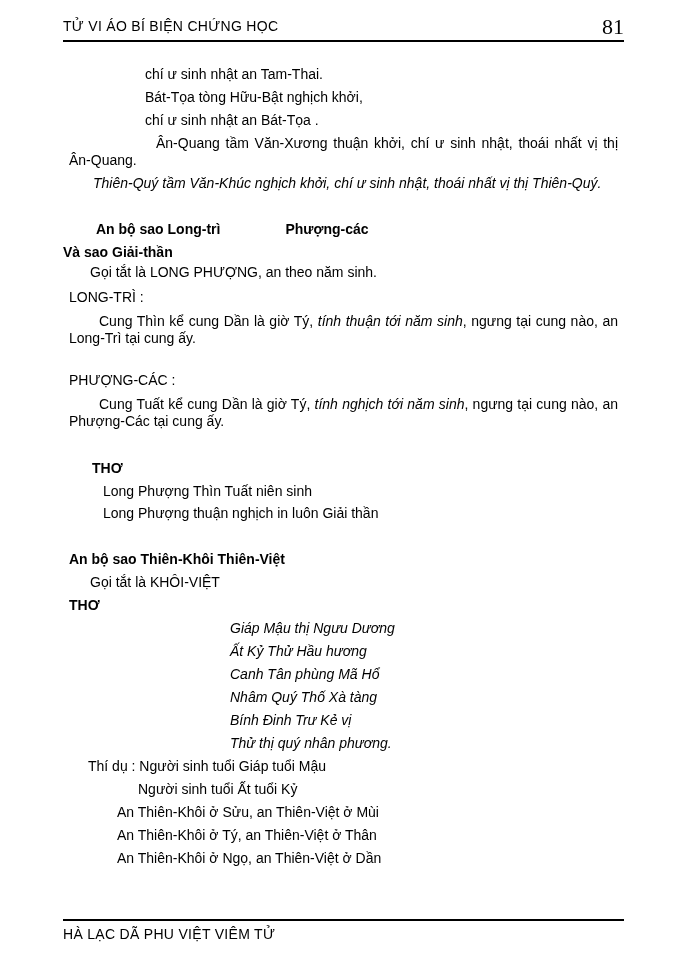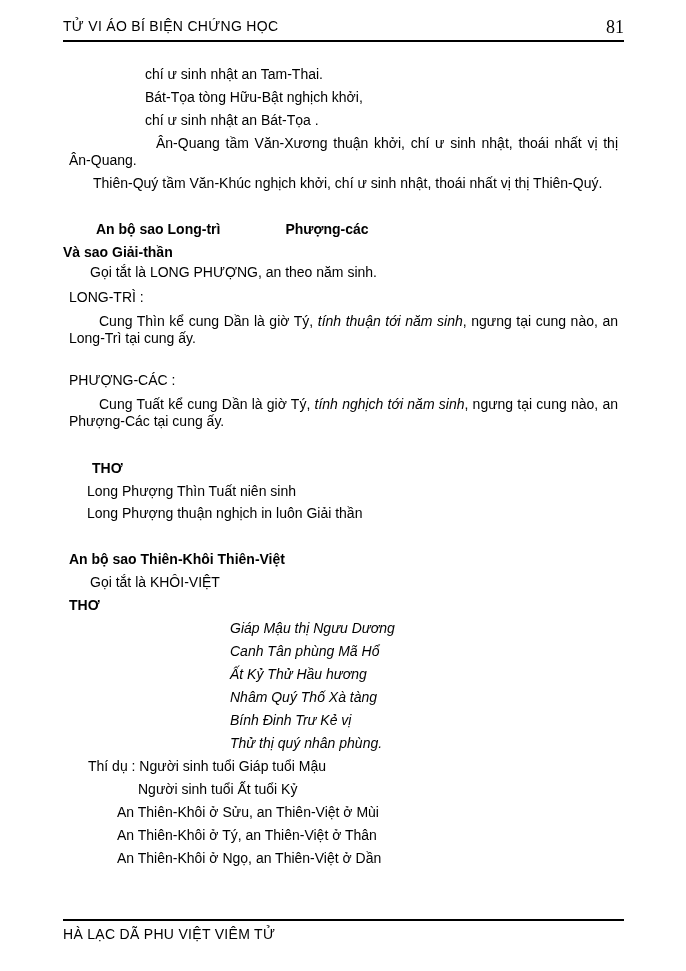--- a/index.html
+++ b/index.html
@@ -19,36 +19,36 @@
   .header {
     display: flex;
     justify-content: space-between;
     align-items: flex-end;
     border-bottom: 2px solid #000000;
     padding-bottom: 4px;
   }
   .header-title { font-size: 14px; line-height: 20px; letter-spacing: 0.3px; }
   .page-number {
     font-family: "Liberation Serif", "DejaVu Serif", serif;
-    font-size: 18px; line-height: 18px;
+    font-size: 22px; line-height: 18px;
   }
   .line { line-height: 17px; margin: 0 0 6px 0; }
   .opening-verse { margin-top: 24px; margin-left: 82px; }
   .para-an-quang { line-height: 17px; text-align: justify; text-indent: 87px; }
-  .para-thien-quy { margin-top: 4px; line-height: 17px; text-indent: 24px; white-space: nowrap; }
+  .para-thien-quy { margin-top: 4px; line-height: 17px; text-indent: 24px; white-space: nowrap; font-style: italic; }
   .heading-long-phuong { margin-top: 29px; font-weight: bold; }
   .hlp-line1 { margin-left: 33px; line-height: 17px; }
   .hlp-gap { display: inline-block; width: 65px; }
   .hlp-line2 { margin-top: 6px; line-height: 17px; }
   .summary-long-phuong { margin-top: 3px; margin-left: 27px; line-height: 17px; }
   .star-label { margin-top: 8px; line-height: 17px; }
   .star-label.big-gap { margin-top: 26px; }
   .rule-para { margin-top: 7px; line-height: 16.5px; text-align: justify; text-indent: 30px; }
   .tho1-label { margin-top: 31px; margin-left: 29px; font-weight: bold; line-height: 17px; }
-  .tho1-lines { margin-top: 5px; margin-left: 24px; }
+  .tho1-lines { margin-top: 5px; margin-left: 40px; }
   .tho1-lines .line { margin-bottom: 5px; }
   .heading-khoi-viet { margin-top: 29px; font-weight: bold; line-height: 17px; }
   .summary-khoi-viet { margin-top: 6px; margin-left: 27px; line-height: 17px; }
   .tho2-label { margin-top: 6px; font-weight: bold; line-height: 17px; }
   .verse-khoi-viet { margin-top: 6px; margin-left: 167px; font-style: italic; }
   .examples { margin-top: 0; }
   .ex-intro { margin-left: 25px; }
   .ex-an { margin-left: 54px; }
   .ex-nguoi { margin-left: 75px; }
   .footer {
@@ -101,25 +101,25 @@
       <div class="line">Long Phượng Thìn Tuất niên sinh</div>
       <div class="line">Long Phượng thuận nghịch in luôn Giải thần</div>
     </div>
 
     <p class="heading-khoi-viet">An bộ sao Thiên-Khôi Thiên-Việt</p>
     <p class="summary-khoi-viet">Gọi tắt là KHÔI-VIỆT</p>
 
     <p class="tho2-label">THƠ</p>
     <div class="verse-khoi-viet">
       <div class="line">Giáp Mậu thị Ngưu Dương</div>
+      <div class="line">Ất Kỷ Thử Hầu hương</div>
       <div class="line">Canh Tân phùng Mã Hổ</div>
-      <div class="line">Ất Kỷ Thử Hầu hương</div>
       <div class="line">Nhâm Quý Thố Xà tàng</div>
       <div class="line">Bính Đinh Trư Kẻ vị</div>
-      <div class="line">Thử thị quý nhân phùng.</div>
+      <div class="line">Thử thị quý nhân phương.</div>
     </div>
 
     <div class="examples">
       <div class="line ex-intro">Thí dụ : Người sinh tuổi Giáp tuổi Mậu</div>
       <div class="line ex-nguoi">Người sinh tuổi Ất tuổi Kỷ</div>
       <div class="line ex-an">An Thiên-Khôi ở Sửu, an Thiên-Việt ở Mùi</div>
       <div class="line ex-an">An Thiên-Khôi ở Tý, an Thiên-Việt ở Thân</div>
       <div class="line ex-an">An Thiên-Khôi ở Ngọ, an Thiên-Việt ở Dần</div>
     </div>
 

